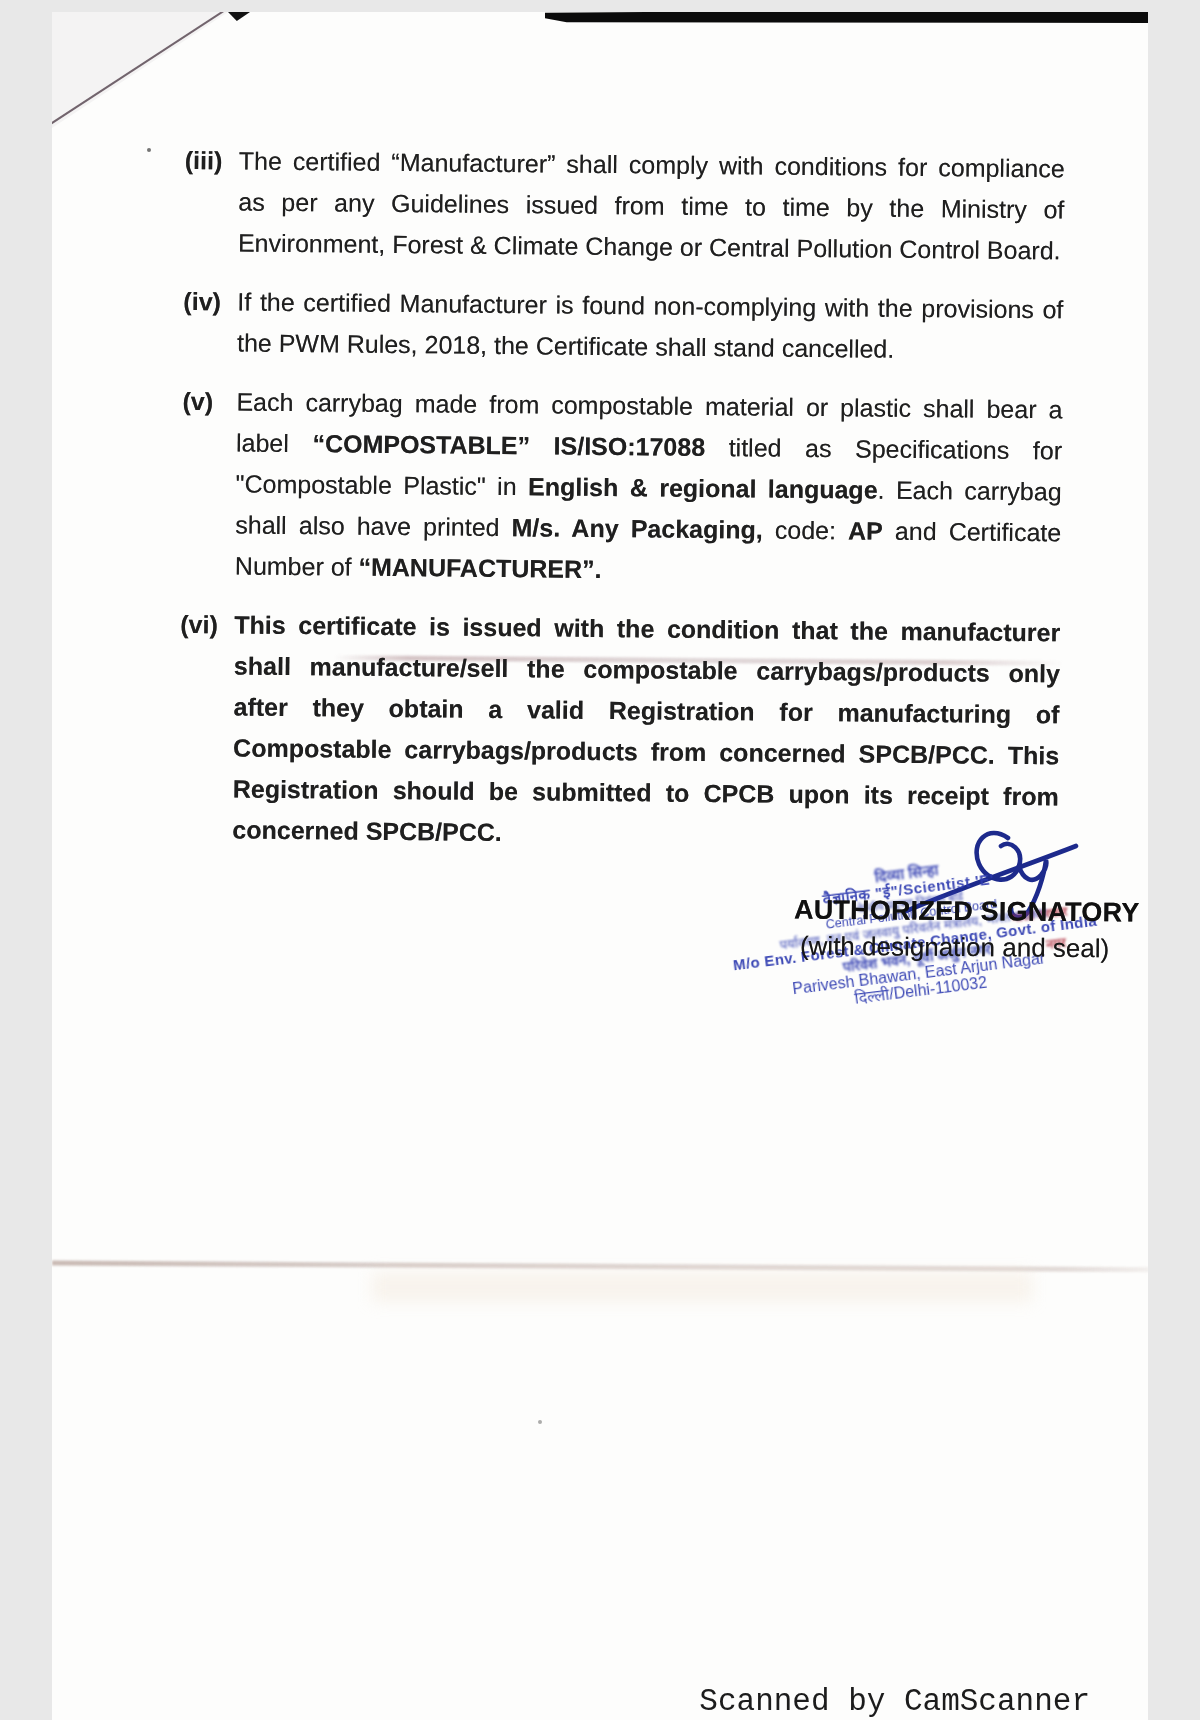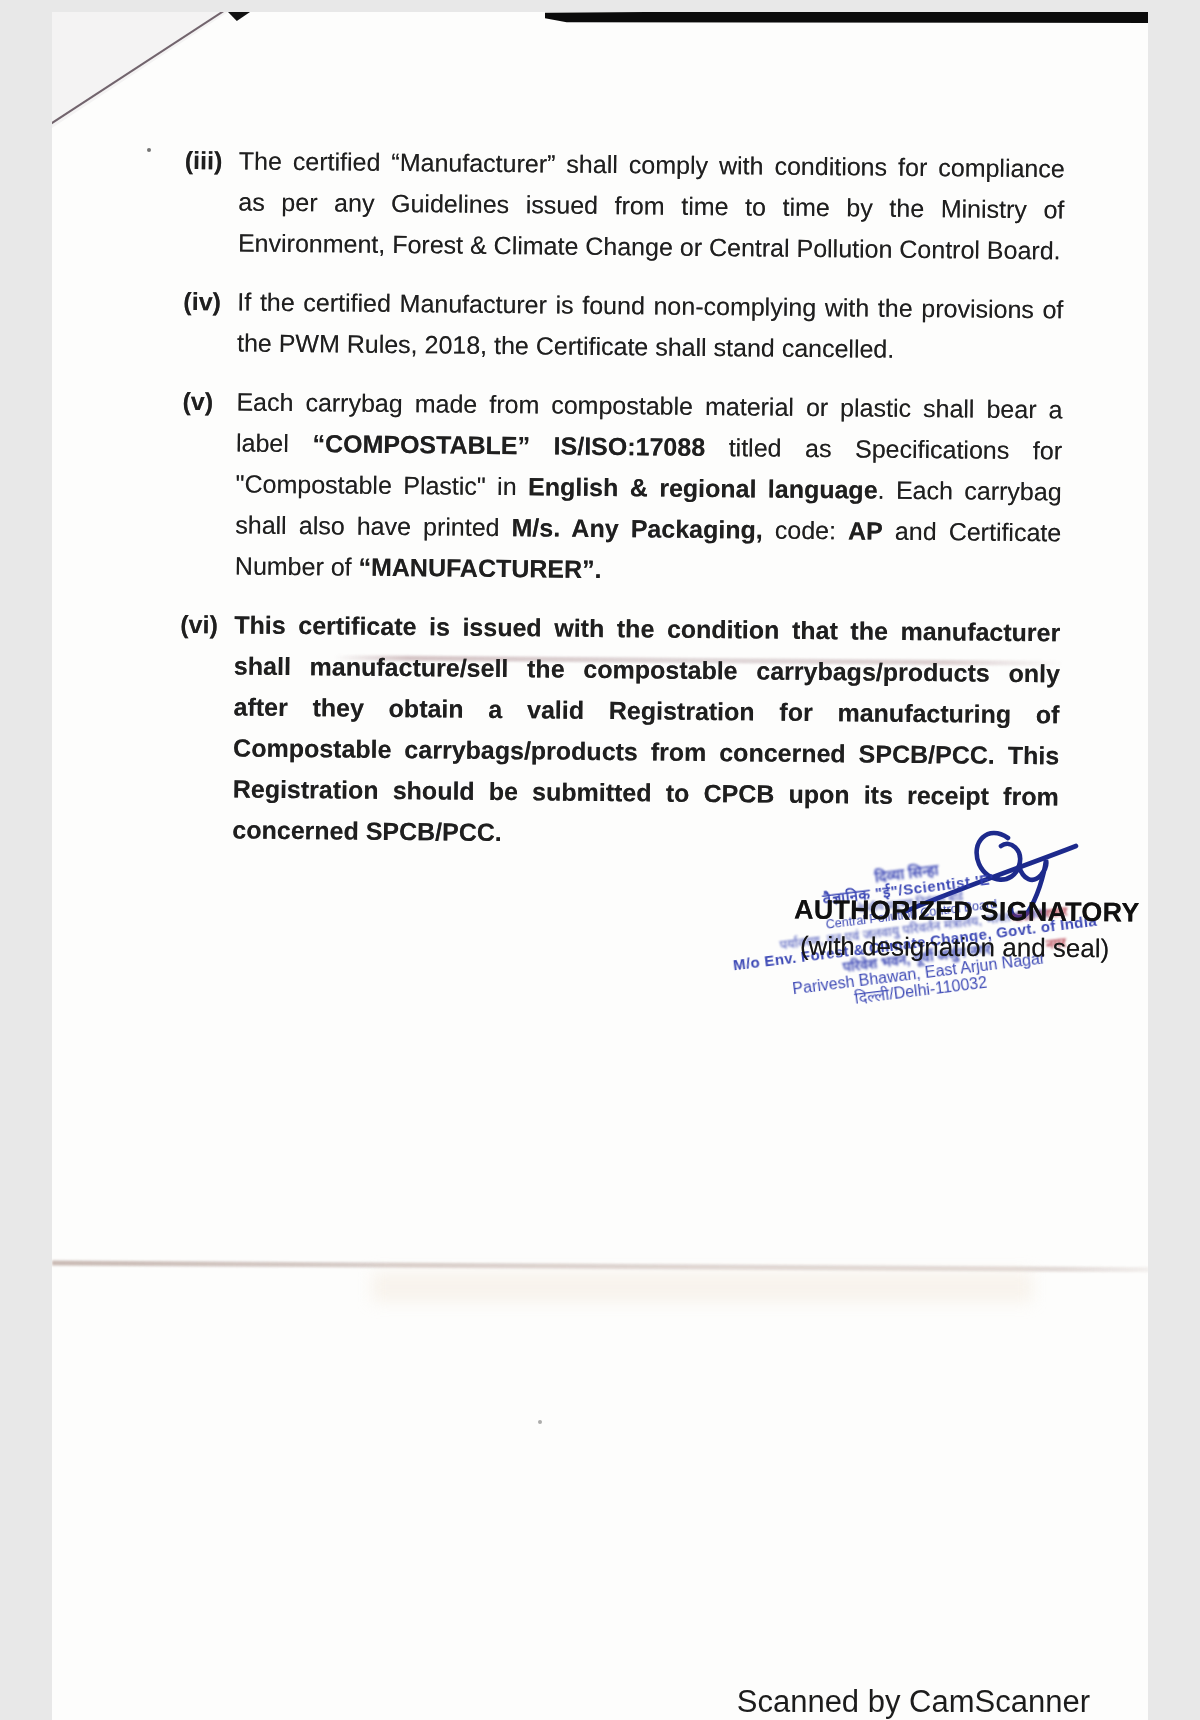--- a/index.html
+++ b/index.html
@@ -106,21 +106,21 @@
   .stamp-line:nth-child(7){font-size:13px;}
   .stamp-line:nth-child(8){font-size:15px;font-weight:700;letter-spacing:.4px;}
   .stamp-line:nth-child(9){font-size:14px;font-weight:700;}
   .red-frag{position:absolute;color:var(--stamp-red);filter:blur(1px);font-weight:700;}
   .red-frag-1{left:298px;top:56px;font-size:12px;}
   .red-frag-2{left:330px;top:86px;font-size:13px;}
 
   
   .footer-scan{
     position:absolute;right:58px;top:1672px;
-    font-family:Liberation Sans, sans-serif;
+    font-family:Liberation Mono, monospace;
     font-size:31px;color:#1c1c1c;white-space:nowrap;
   }
 </style>
 </head>
 <body>
 
 <div class="page">
 
   <div class="scan-bar-top"></div>
   <div class="corner-fold-tint"></div>

